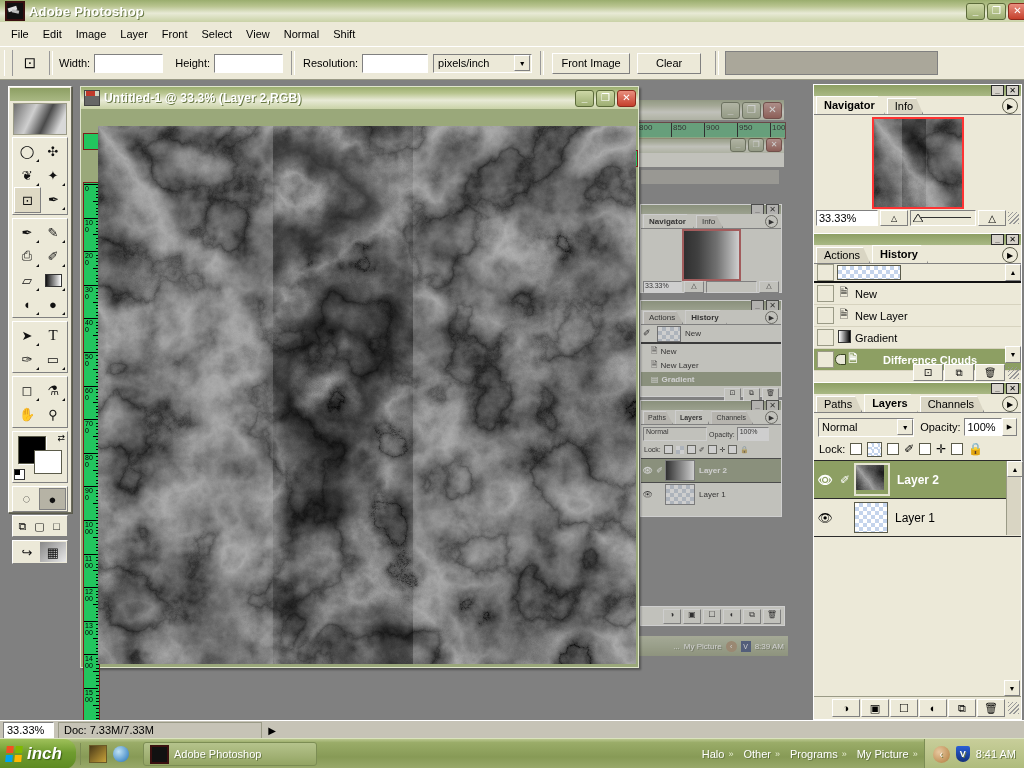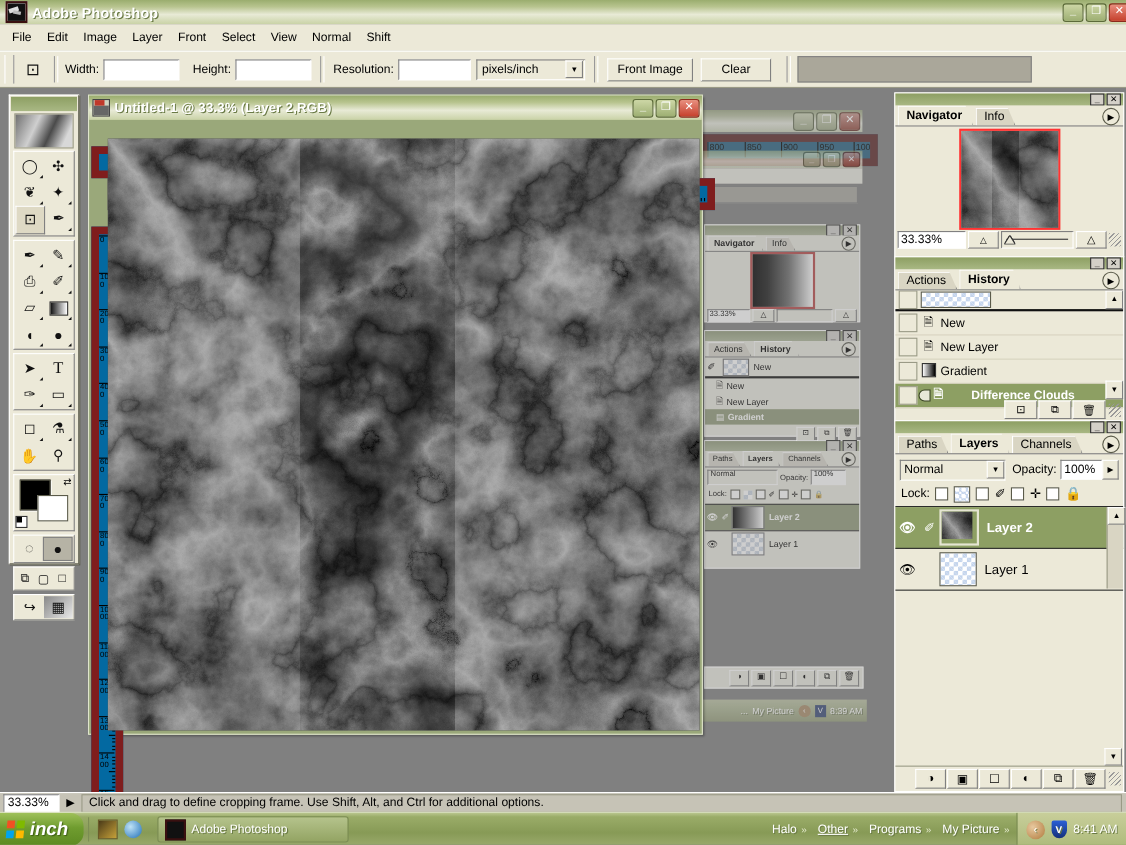--- a/index.html
+++ b/index.html
@@ -59,21 +59,21 @@
   .menubar > div{padding:2px 7px;font-size:11px;}
 
   .toolcell{
     width:26px;height:24px;display:flex;align-items:center;justify-content:center;
     font-size:13px;color:#111;position:relative;
   }
   .toolcell.sel{border:1px solid #fff;border-right-color:#808080;border-bottom-color:#808080;background:#ded9c4;}
   .toolcell .tri{position:absolute;right:1px;bottom:1px;width:0;height:0;
                  border-left:3px solid transparent;border-bottom:3px solid #111;}
 
-  .ruler{background:#0369a1;border:7px solid #7f1d1d;overflow:hidden;position:relative;font-size:8px;}
+  .ruler{background:#22c55e;border:1px solid #7f1d1d;overflow:hidden;position:relative;font-size:8px;}
   .rtick{position:absolute;background:#000;}
   .rlabel{position:absolute;font-size:8px;line-height:8px;color:#000;font-family:"Liberation Sans",sans-serif;}
 
   .histrow{display:flex;align-items:center;height:21px;border-bottom:1px solid #d7d3bf;font-size:11px;}
   .histrow.sel{background:#8d9f63;color:#fff;font-weight:bold;}
   .histbox{width:15px;height:15px;margin:0 3px;border:1px solid #9a9a86;background:#ece9d8;}
 
   .layerrow{display:flex;align-items:center;height:37px;border-bottom:1px solid #2b2b2b;font-size:11px;}
   .layerrow.sel{background:#8d9f63;color:#fff;font-weight:bold;}
 
@@ -966,22 +966,22 @@
     <div class="raised" style="width:26px;height:16px;display:flex;align-items:center;justify-content:center;font-size:11px;">◐</div>
     <div class="raised" style="width:26px;height:16px;display:flex;align-items:center;justify-content:center;font-size:11px;">⧉</div>
     <div class="raised" style="width:26px;height:16px;display:flex;align-items:center;justify-content:center;font-size:11px;">🗑</div>
     <div style="width:11px;height:12px;margin-left:2px;background:repeating-linear-gradient(135deg,#999 0 1px,transparent 1px 3px);"></div>
   </div>
   <div class="raised" style="position:absolute;right:1px;bottom:23px;width:14px;height:14px;display:flex;align-items:center;justify-content:center;font-size:7px;">▼</div>
 </div>
 
 <div class="abs statusbar" style="left:0;top:720px;width:1024px;height:18px;">
   <div class="sunk" style="width:46px;height:15px;line-height:15px;margin-left:3px;padding-left:3px;background:#fff;">33.33%</div>
+  <div class="sunk" style="width:197px;height:15px;line-height:15px;margin-left:4px;padding-left:5px;background:#c6c3b6;border-color:#9a9a86;">Doc: 7.33M/7.33M</div>
   <div style="width:20px;text-align:center;font-size:10px;">▶</div>
-  <div class="sunk" style="flex:1;height:15px;line-height:15px;margin-right:4px;padding-left:6px;background:#c6c3b6;border-color:#9a9a86;">Click and drag to define cropping frame. Use Shift, Alt, and Ctrl for additional options.</div>
 </div>
 
 <div class="abs taskbar" style="left:0;top:738px;width:1024px;height:30px;display:flex;align-items:center;">
   <div class="startbtn">
     <span style="display:inline-block;width:16px;height:16px;margin-right:5px;background:
           linear-gradient(#f25022,#f25022) 0 0/7px 7px no-repeat,
           linear-gradient(#7fba00,#7fba00) 9px 0/7px 7px no-repeat,
           linear-gradient(#00a4ef,#00a4ef) 0 9px/7px 7px no-repeat,
           linear-gradient(#ffb900,#ffb900) 9px 9px/7px 7px no-repeat;transform:skewX(-6deg);"></span>
     <span>inch</span>
@@ -994,21 +994,21 @@
 
 
   <div class="tbtask active" style="height:22px;width:160px;margin-left:6px;">
     <span style="width:15px;height:15px;background:#111;border:2px solid #3a1010;display:inline-block;"></span>
     <span>Adobe Photoshop</span>
   </div>
 
   <div style="margin-left:auto;display:flex;align-items:center;gap:4px;padding-right:6px;">
     <span class="qlitem">Halo</span>
     <span class="chev">»</span>
-    <span class="qlitem" style="margin-left:6px;text-decoration:underline;">Other</span>
+    <span class="qlitem" style="margin-left:6px;">Other</span>
     <span class="chev">»</span>
     <span class="qlitem" style="margin-left:6px;">Programs</span>
     <span class="chev">»</span>
     <span class="qlitem" style="margin-left:6px;">My Picture</span>
     <span class="chev">»</span>
   </div>
 
   <div class="tray">
     <span style="width:17px;height:17px;border-radius:50%;background:radial-gradient(circle at 35% 35%,#e8c9a0,#b07a3c);display:flex;align-items:center;justify-content:center;font-size:10px;">‹</span>
     <span style="width:14px;height:16px;background:linear-gradient(#2a5fd6,#14307a);color:#fff;font-size:9px;font-weight:bold;display:flex;align-items:center;justify-content:center;border-radius:2px 2px 7px 7px;">V</span>

